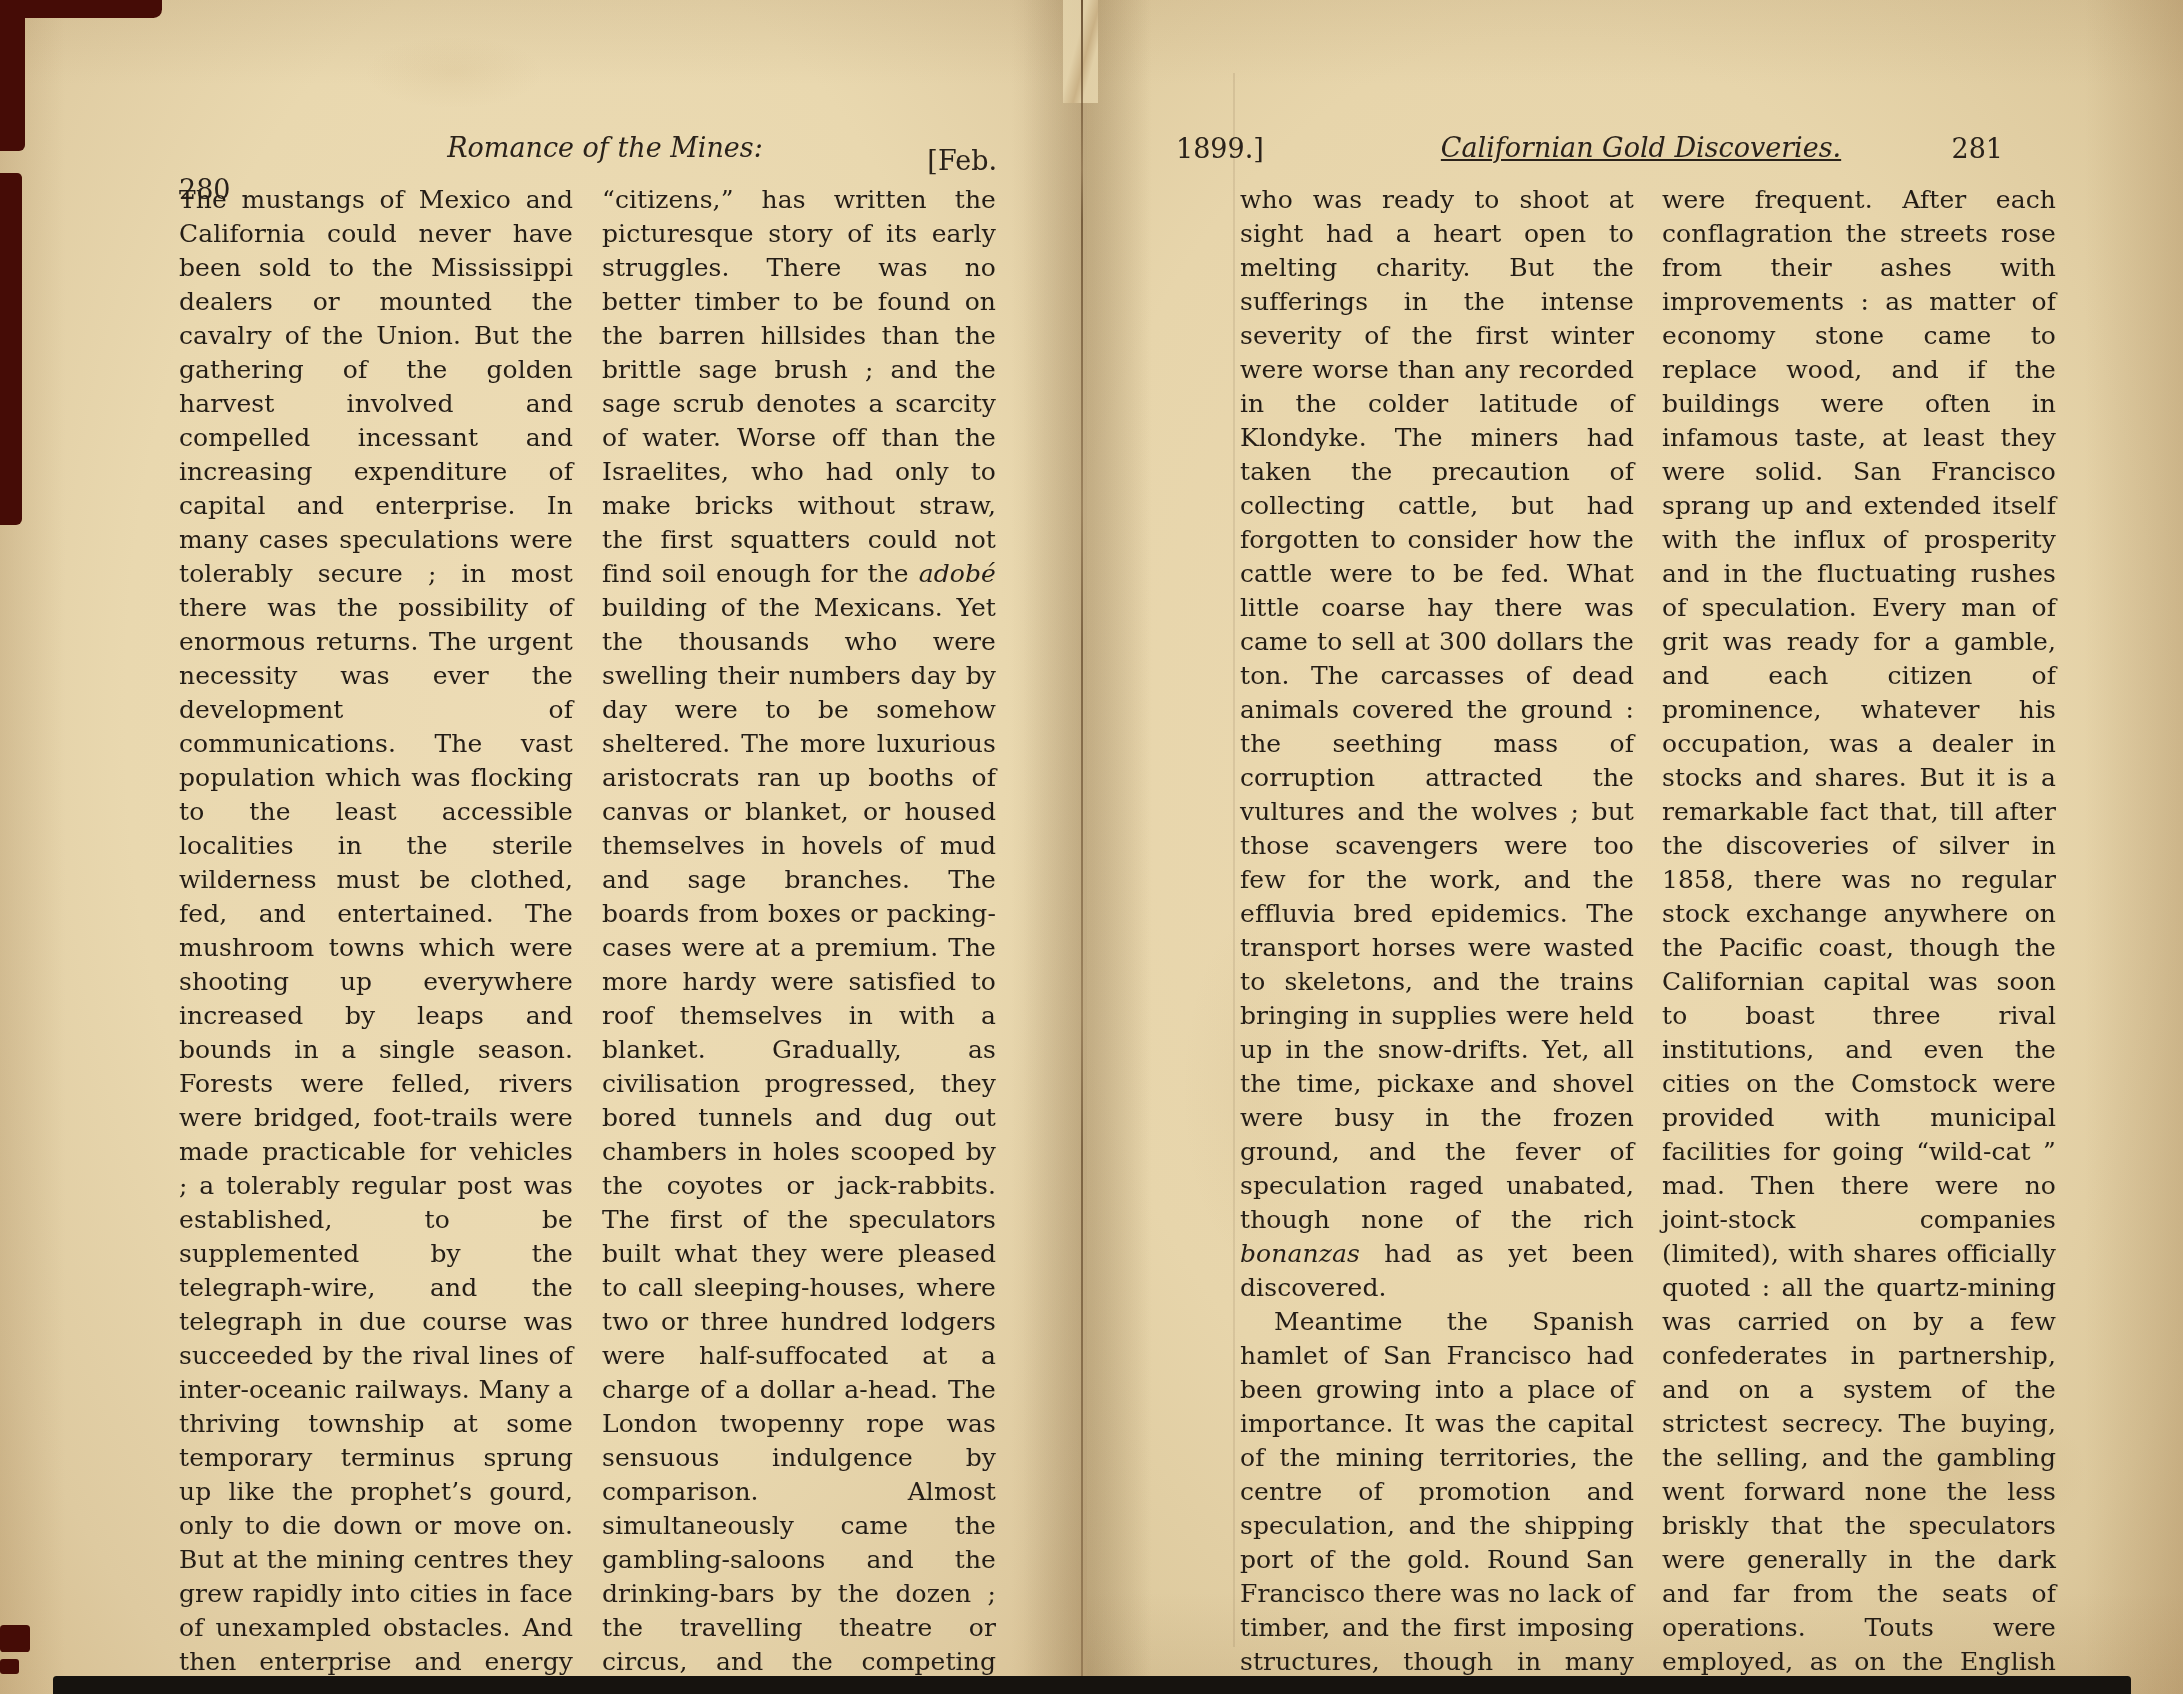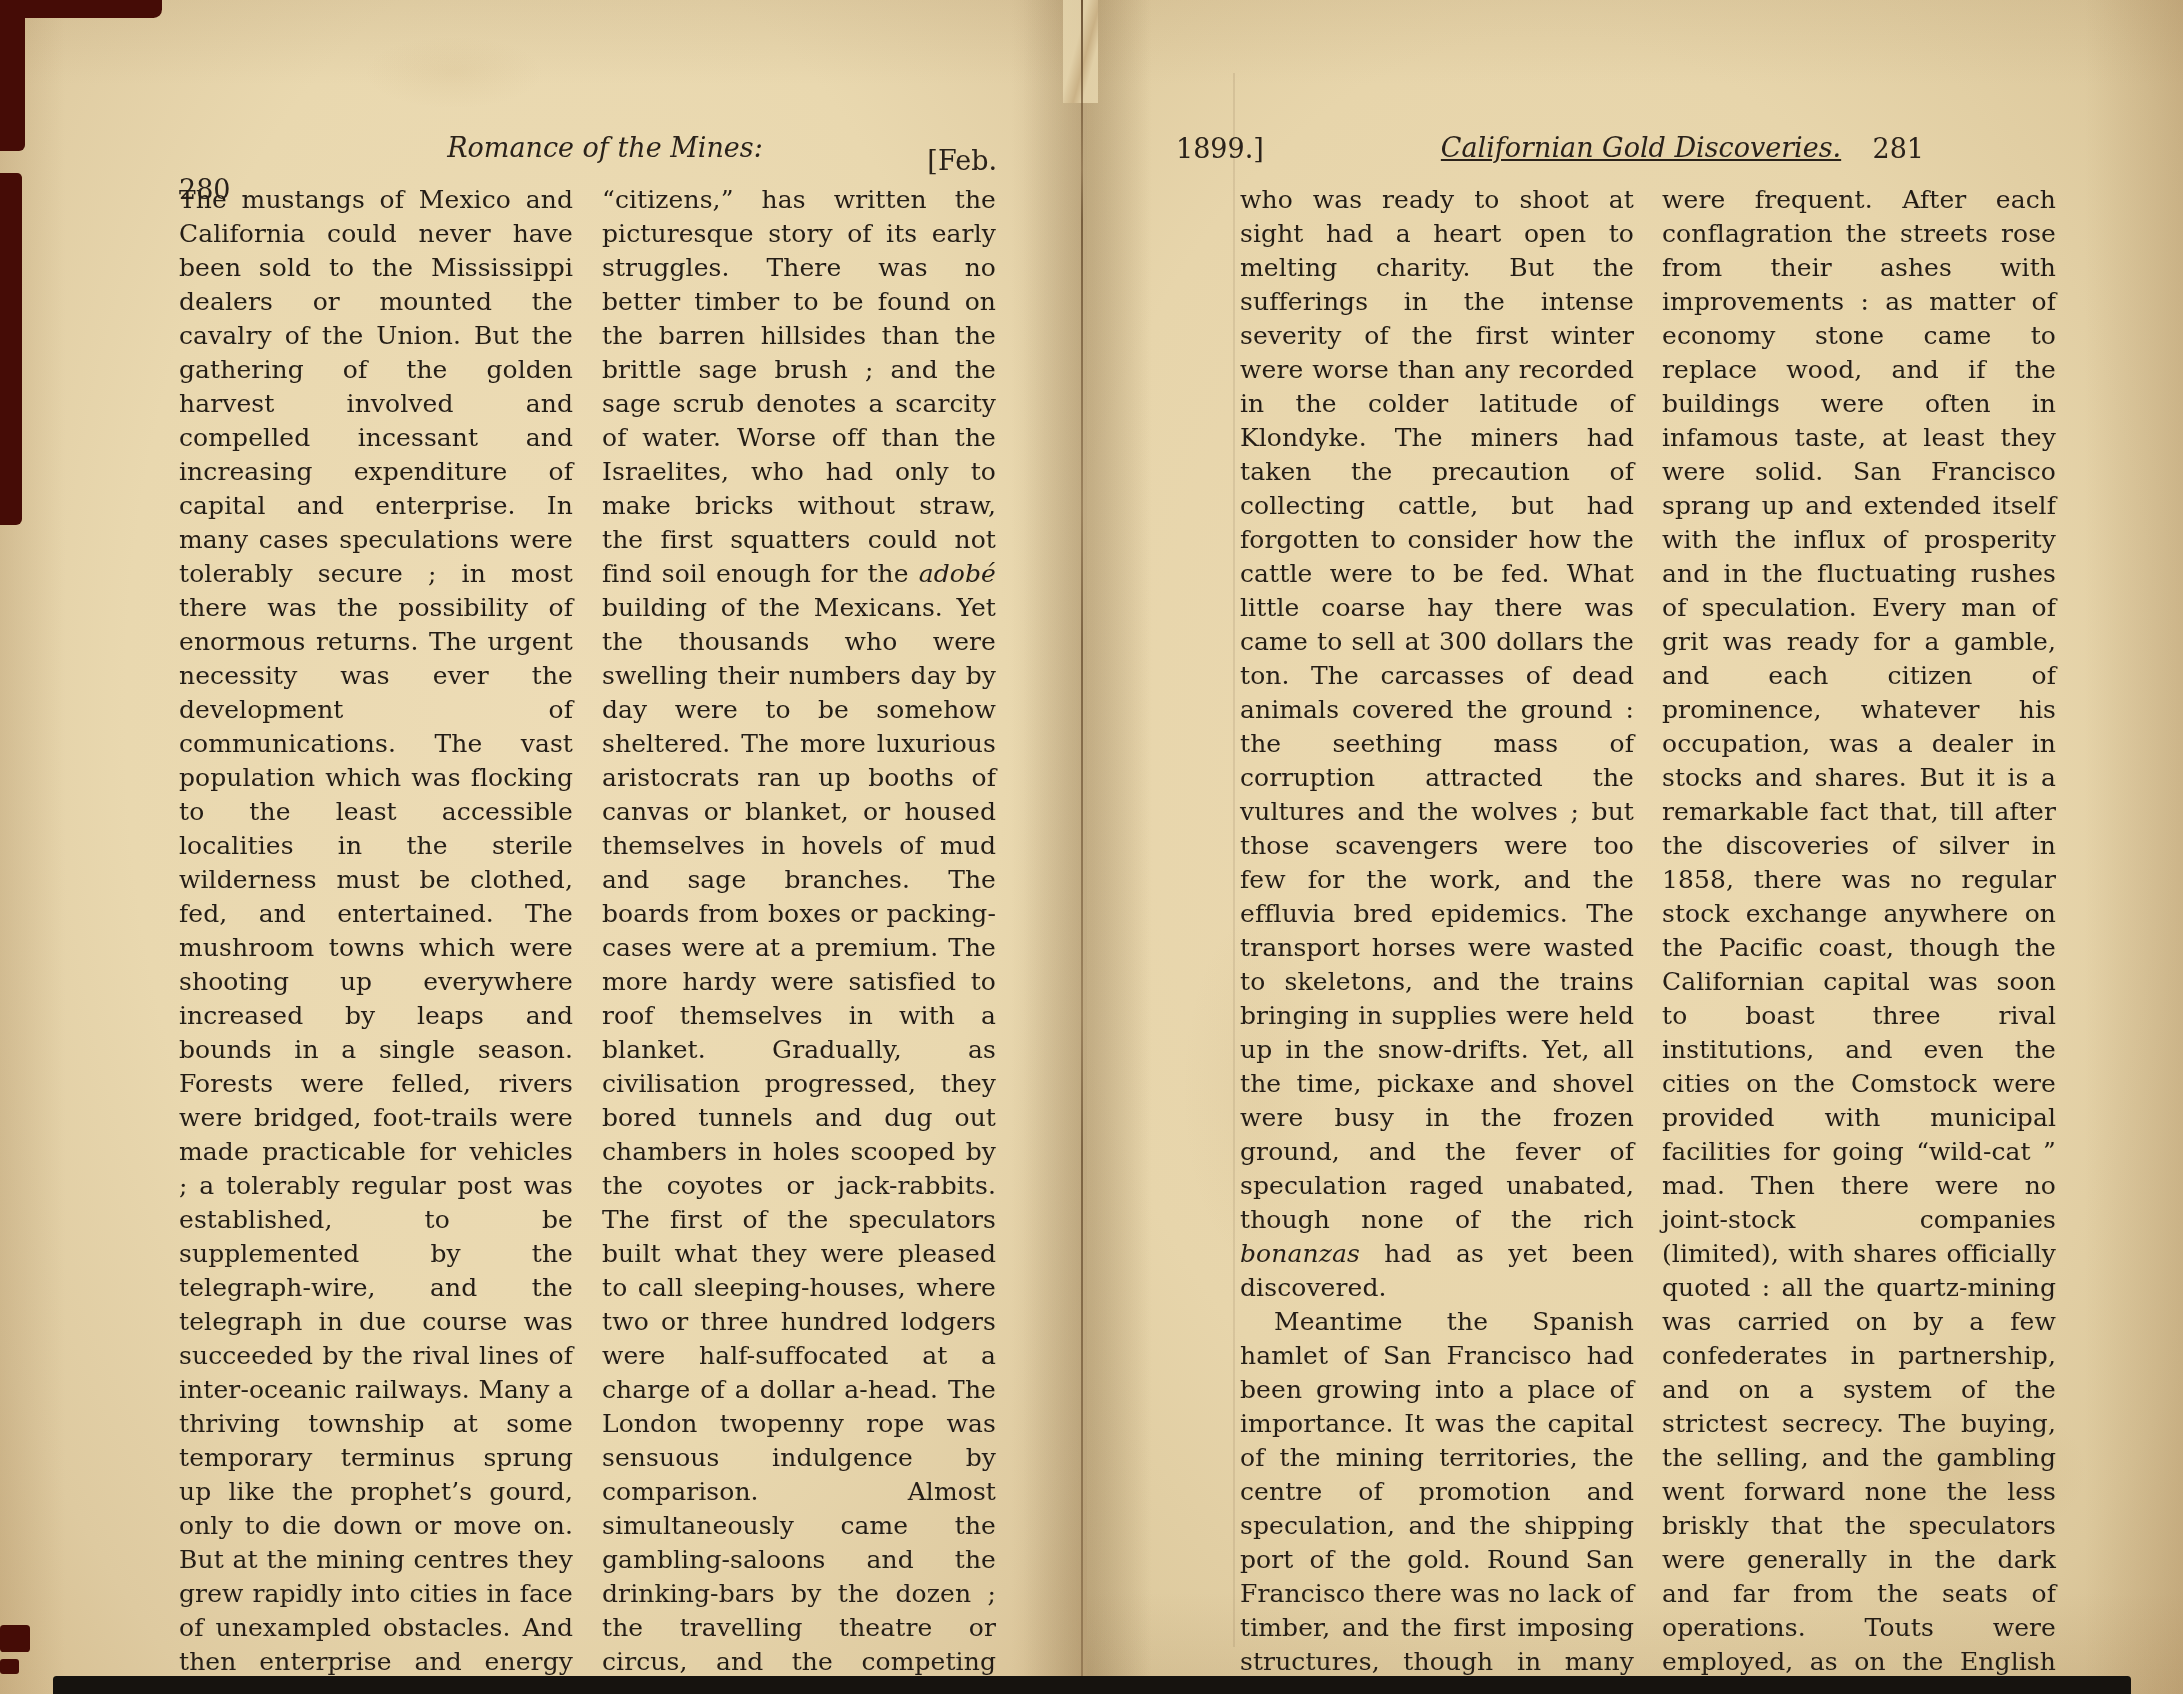--- a/index.html
+++ b/index.html
@@ -64,21 +64,21 @@
   .stain-2{left:1847px;top:1393px;width:242px;height:157px;background:radial-gradient(ellipse,rgba(150,110,55,.10),rgba(150,110,55,0) 70%);}
   .stain-3{left:1181px;top:908px;width:157px;height:363px;background:radial-gradient(ellipse,rgba(150,115,60,.06),rgba(150,115,60,0) 70%);}
   
   .running-header span{position:absolute;font-size:27px;color:#2a221a;white-space:nowrap;}
   .hdr-italic{font-style:italic;}
   #lh-num  {left:179px;top:133px;margin-top:41px;}
   #lh-title{left:387px;top:132px;width:436px;text-align:center;}
   #lh-side {left:878px;top:133px;width:119px;text-align:right;margin-top:12px;}
   #rh-side {left:1176px;top:133px;}
   #rh-title{left:1411px;top:132px;width:460px;text-align:center;text-decoration:underline;}
-  #rh-num  {left:1851px;top:133px;width:73px;text-align:right;}
+  #rh-num  {left:1930px;top:133px;width:73px;text-align:right;}
   .col{
     position:absolute;top:183px;width:394px;
     font-size:25px;line-height:34px;color:#241d16;
     letter-spacing:0.1px;word-spacing:0.3px;
   }
   #lp-c1{left:179px;}
   #lp-c2{left:602px;}
   #rp-c1{left:1240px;}
   #rp-c2{left:1662px;}
   .col p{margin:0;text-align:justify;}

